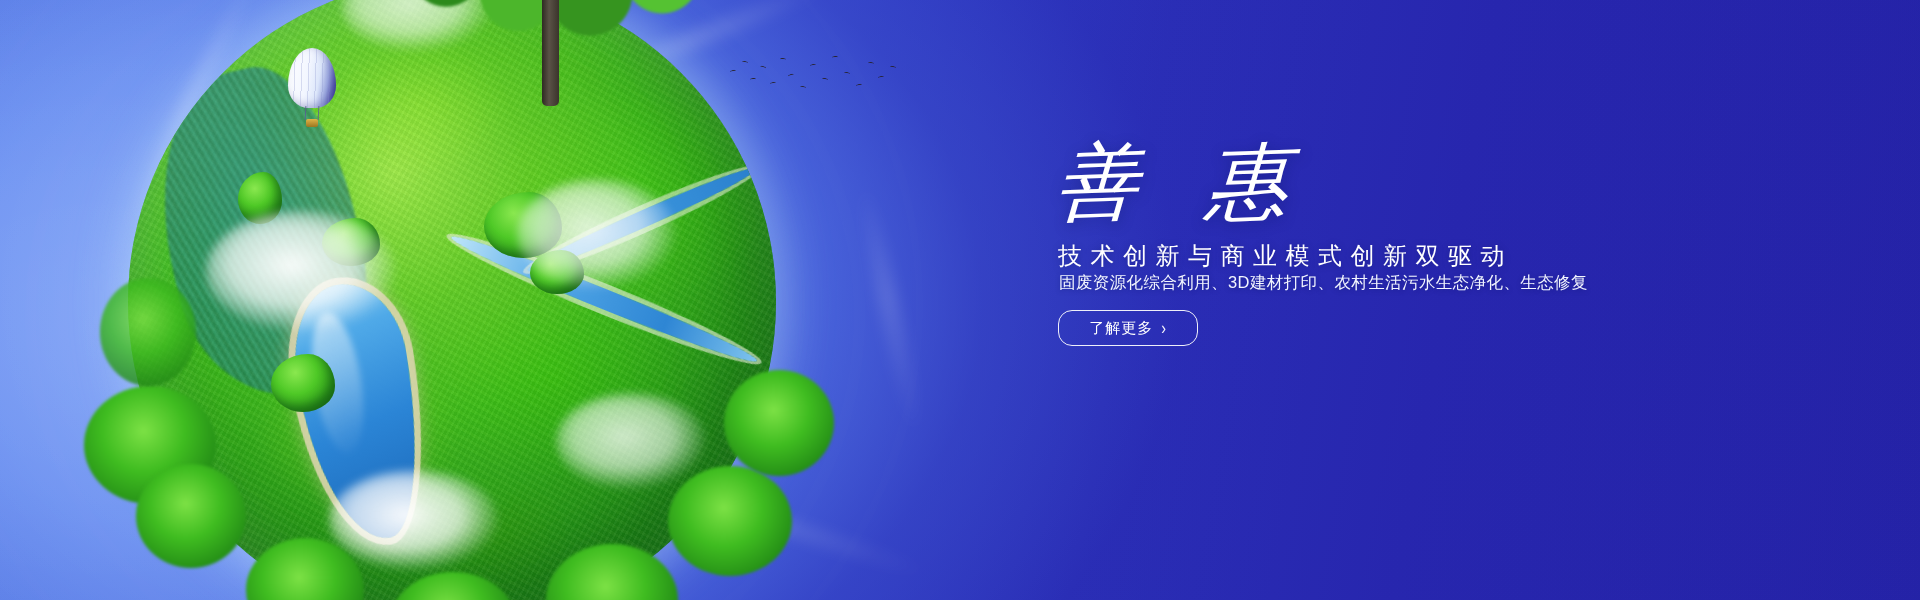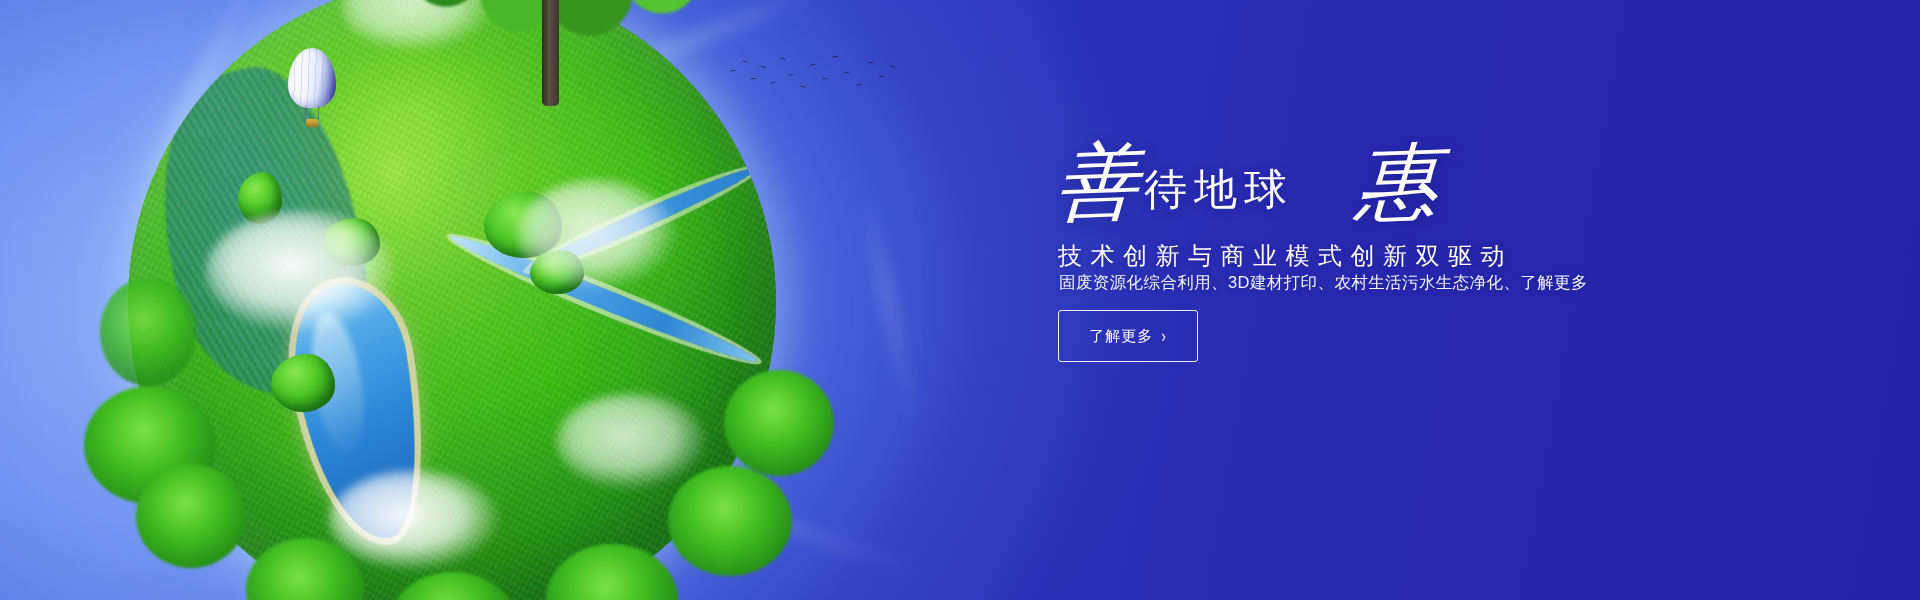--- a/index.html
+++ b/index.html
@@ -278,23 +278,23 @@
   .desc {
     position:absolute; left:3px; top:272px;
     color:#F2F5FF;
     font-size:16.5px;
     letter-spacing:0.4px;
     white-space:nowrap;
     text-shadow:0 1px 5px rgba(10,20,90,0.40);
   }
   .cta {
     position:absolute; left:2px; top:310px;
-    width:140px; height:52px;
+    width:140px; height:36px;
     border:1px solid rgba(255,255,255,0.92);
-    border-radius:3px;
+    border-radius:14px;
     background:transparent;
     color:#FFFFFF;
     font-size:15px;
     letter-spacing:1px;
     display:flex; align-items:center; justify-content:center;
     gap:8px;
     cursor:pointer;
     font-family:"Liberation Sans","DejaVu Sans",sans-serif;
   }
   .cta .chev {
@@ -390,31 +390,30 @@
     <div class="bird" style="left:142px; top:10px; --r:7deg;"></div>
     <div class="bird" style="left:152px; top:24px; --r:-9deg;"></div>
     <div class="bird" style="left:164px; top:14px; --r:11deg;"></div>
   </div>
 
   <div class="content">
 
     <div class="headline">
       <span class="hl-group">
         <span class="hl-big">善</span>
-        <span class="hl-rest">待地球</span>
       </span>
       <span class="hl-gap"></span>
       <span class="hl-group">
         <span class="hl-big">惠</span>
       </span>
     </div>
 
     <div class="subtitle">技术创新与商业模式创新双驱动</div>
 
-    <div class="desc">固废资源化综合利用、3D建材打印、农村生活污水生态净化、了解更多</div>
+    <div class="desc">固废资源化综合利用、3D建材打印、农村生活污水生态净化、生态修复</div>
 
     <div class="cta">
       <span>了解更多</span>
       <span class="chev">›</span>
     </div>
 
   </div>
 </div>
 
 </body></html>

